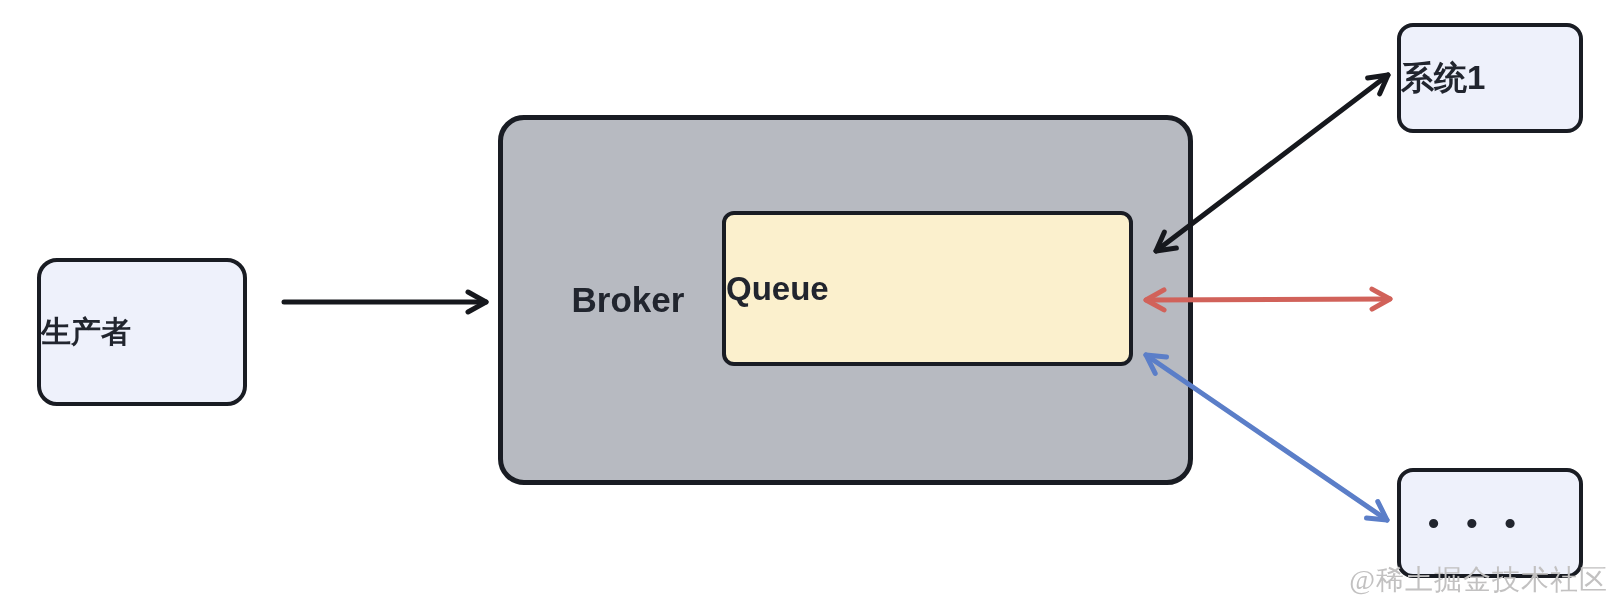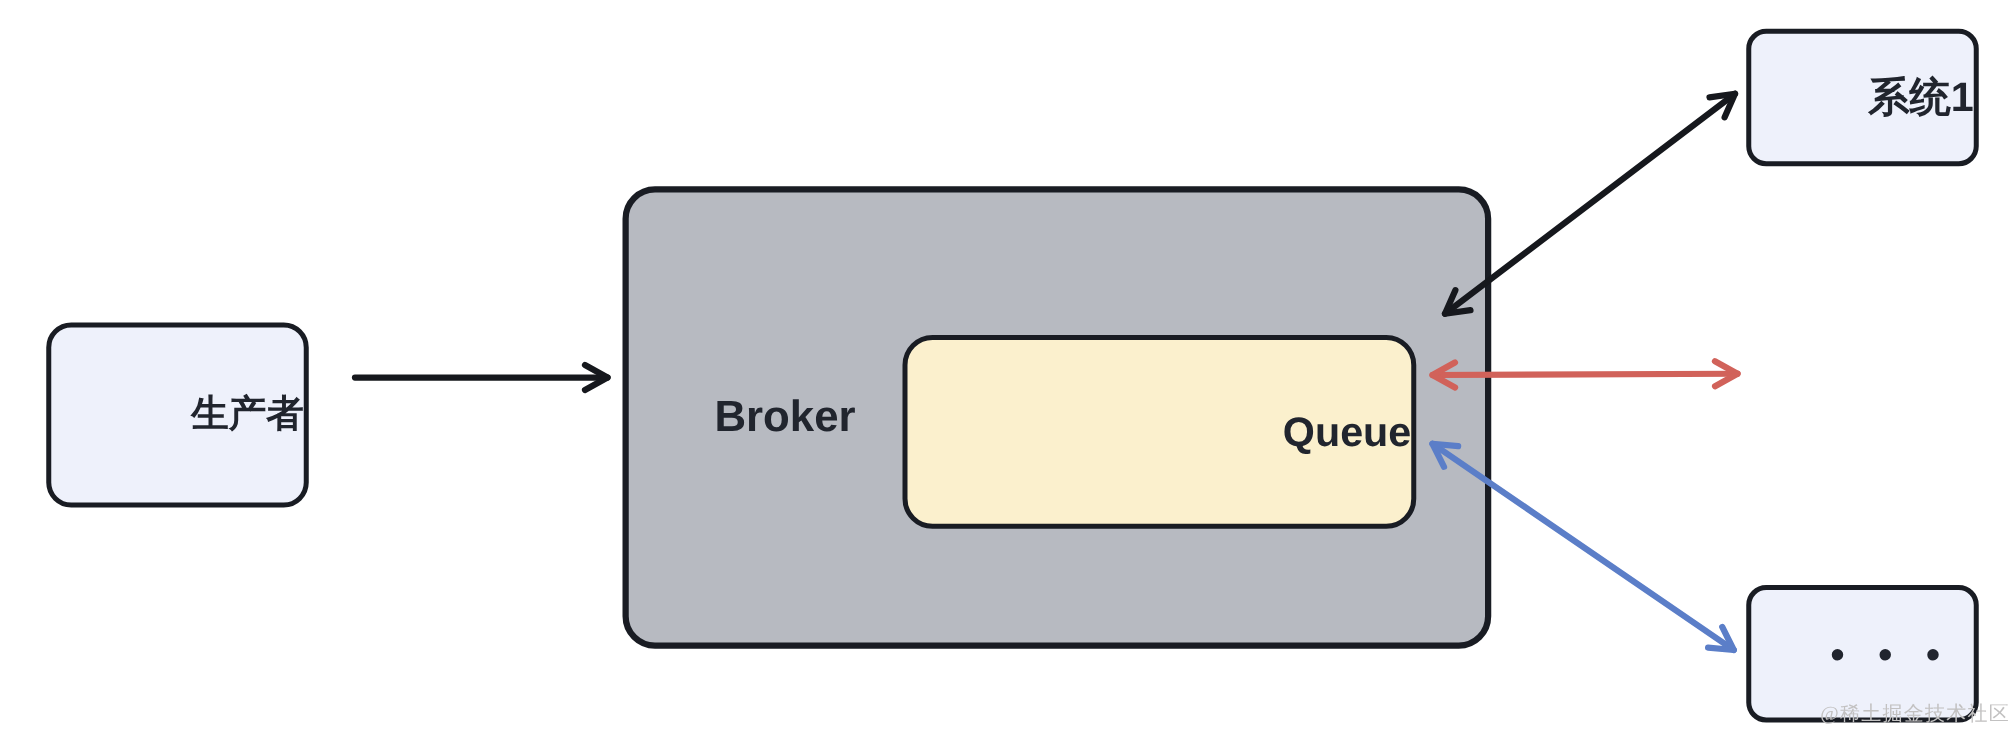--- a/index.html
+++ b/index.html
@@ -22,51 +22,50 @@
     height: 600px;
     overflow: hidden;
     background: var(--page-bg);
     font-family: "Liberation Sans", "DejaVu Sans", sans-serif;
     color: var(--text);
   }
   .node {
     position: absolute;
     display: flex;
     flex-direction: column;
-    align-items: flex-end;
+    align-items: flex-start;
     justify-content: center;
     background: var(--node-fill);
     border: 4px solid var(--node-border);
     border-radius: 18px;
     font-weight: bold;
     text-align: center;
   }
   .producer {
     left: 37px; top: 225px; width: 210px; height: 148px;
     font-size: 30px; line-height: 40px; border-radius: 20px; margin-top: 33px;
   }
   .broker {
     left: 498px; top: 115px; width: 695px; height: 370px;
     background: var(--broker-fill);
     border-width: 5px;
     border-radius: 26px;
-    margin-top: 34px;
   }
   .broker-label {
     position: absolute;
     left: 0; top: 0; width: 250px; height: 100%;
     display: flex; align-items: center; justify-content: center;
     font-size: 35px; font-weight: bold;
   }
   .queue {
     position: absolute;
-    left: 219px; top: 114px; width: 411px; height: 155px;
+    left: 219px; top: 91px; width: 411px; height: 155px;
     background: var(--queue-fill);
     border-width: 4px;
-    border-radius: 24px;
+    border-radius: 12px;
     font-size: 33px;
   }
   .system { left: 1397px; width: 186px; font-size: 33px; border-radius: 16px; }
   .system1 { top: 23px;  height: 110px; }
   .system2 { top: 245px; height: 113px; }
   .more    { top: 468px; height: 110px; }
   .more .dots-label {
     font-size: 32px;
     letter-spacing: 27px;
     padding-left: 27px; 
@@ -91,21 +90,21 @@
     fill: none;
     stroke-width: 5;
     stroke-linecap: round;
     stroke-linejoin: round;
   }
   .watermark {
     position: absolute;
     right: 2px; top: 561px;
     z-index: 6;
     font-family: "Liberation Serif", "DejaVu Serif", serif;
-    font-size: 16px;
+    font-size: 28px;
     color: var(--watermark);
     font-weight: normal;
     letter-spacing: 1px;
   }
 </style>
 </head>
 <body>
 
 <div class="canvas">
 

